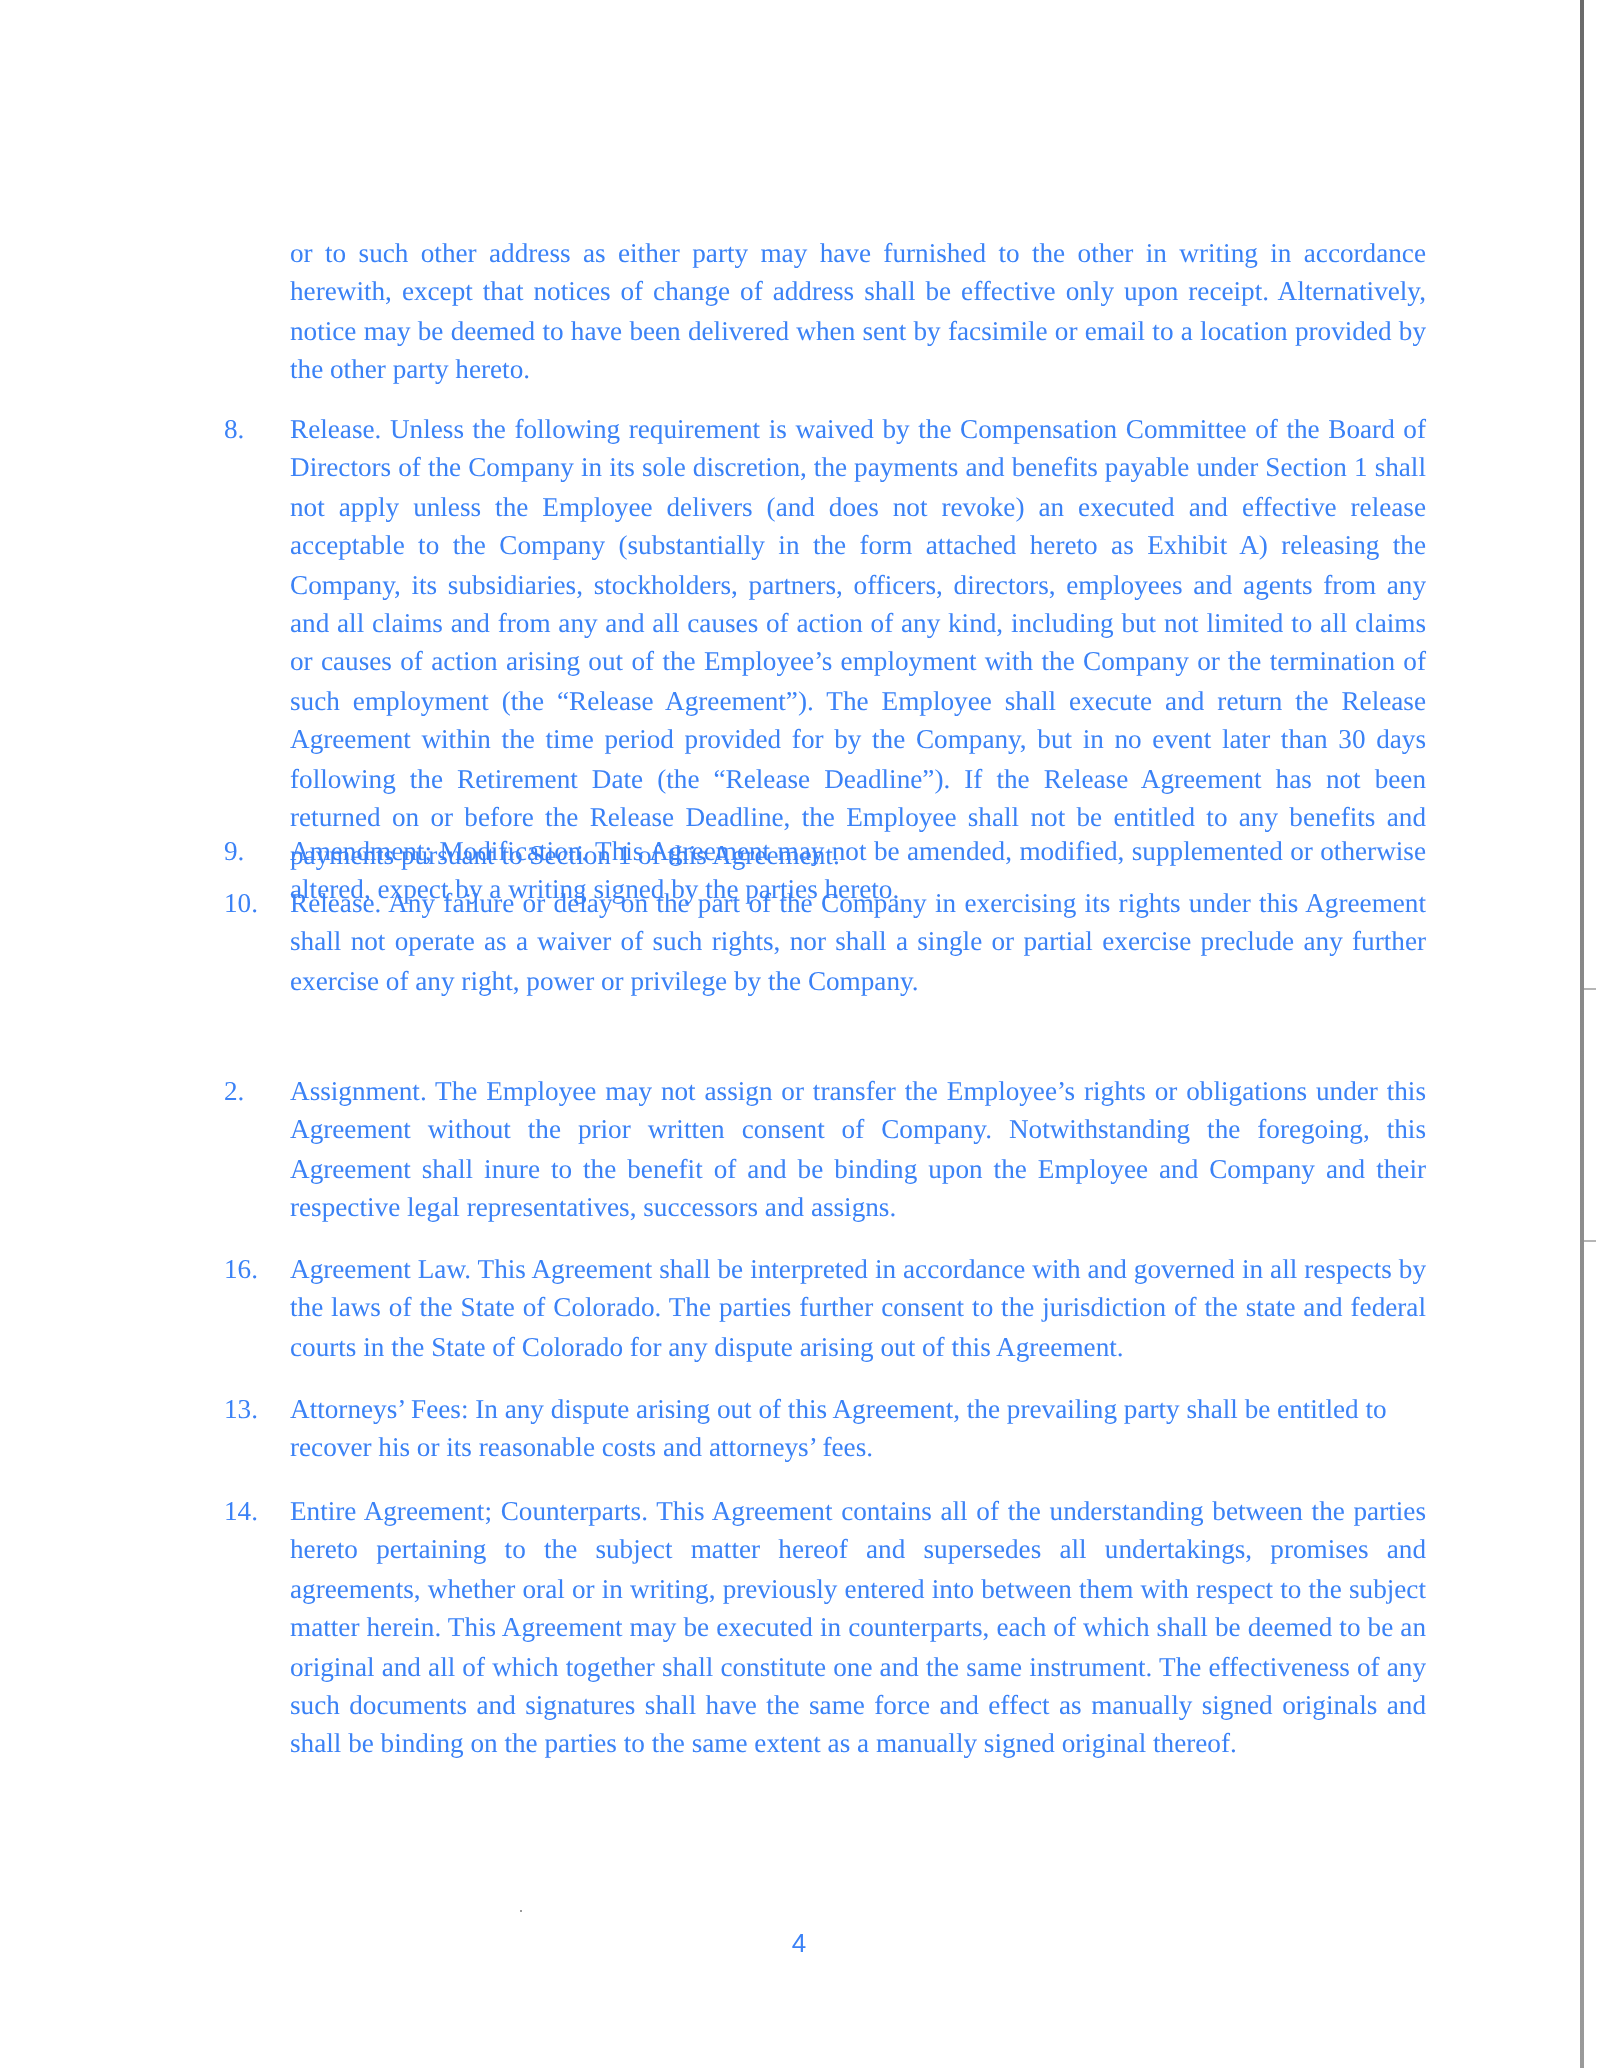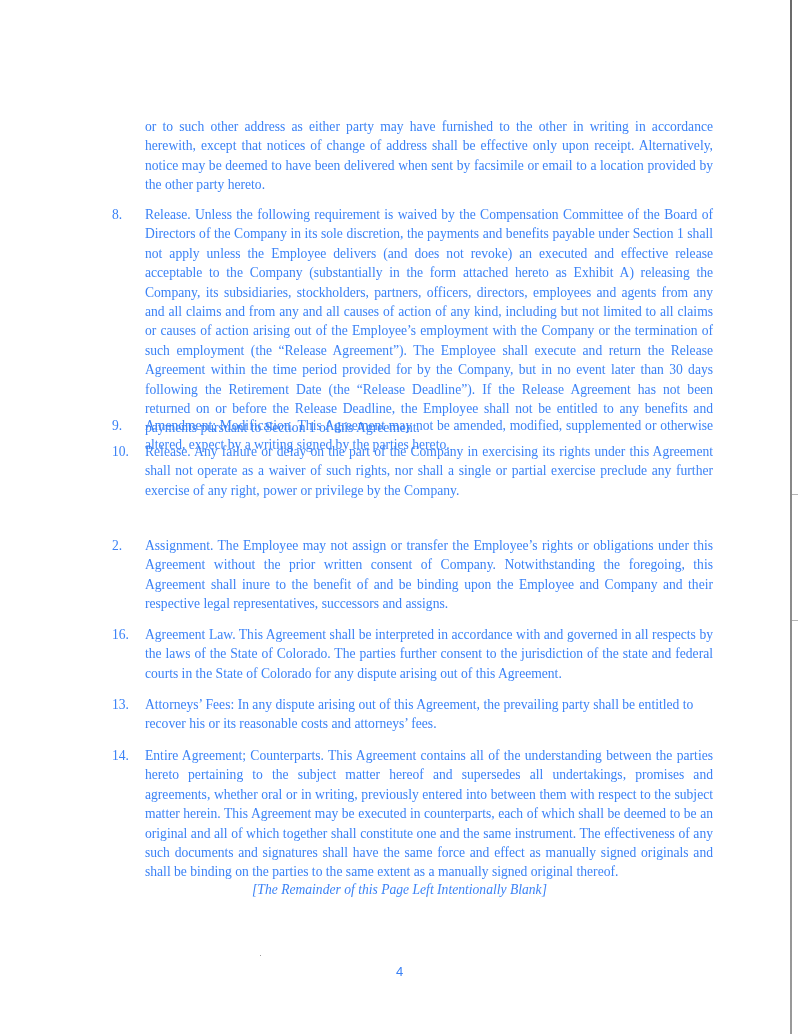--- a/index.html
+++ b/index.html
@@ -75,21 +75,20 @@
   <div class="section" id="s13">
     <span class="num">13.</span>
     <div class="body" style="text-align:left"><span class="heading">Attorneys’ Fees</span><span>: In any dispute arising out of this Agreement, the prevailing party shall be entitled to recover his or its reasonable costs and attorneys’ fees.</span></div>
   </div>
 
   <div class="section" id="s14">
     <span class="num">14.</span>
     <div class="body"><span class="heading">Entire Agreement; Counterparts</span><span>. This Agreement contains all of the understanding between the parties hereto pertaining to the subject matter hereof and supersedes all undertakings, promises and agreements, whether oral or in writing, previously entered into between them with respect to the subject matter herein. This Agreement may be executed in counterparts, each of which shall be deemed to be an original and all of which together  shall constitute one and the same instrument. The effectiveness of any such documents and signatures shall have the same force and effect as manually signed originals and shall be binding on the parties to the same extent as a manually signed original thereof.</span></div>
   </div>
 
-  <div class="remainder">[The Remainder of this Page Left Intentionally Blank]</div>
 
   <div class="pagenum">4</div>
 
   <div class="edge"></div>
   <div class="tick" style="left:792px; top:494px; width:6px;"></div>
   <div class="tick" style="left:792px; top:620px; width:6px;"></div>
   <div class="speck" style="left:260px; top:955px;"></div>
 </div>
 
 </body></html>

